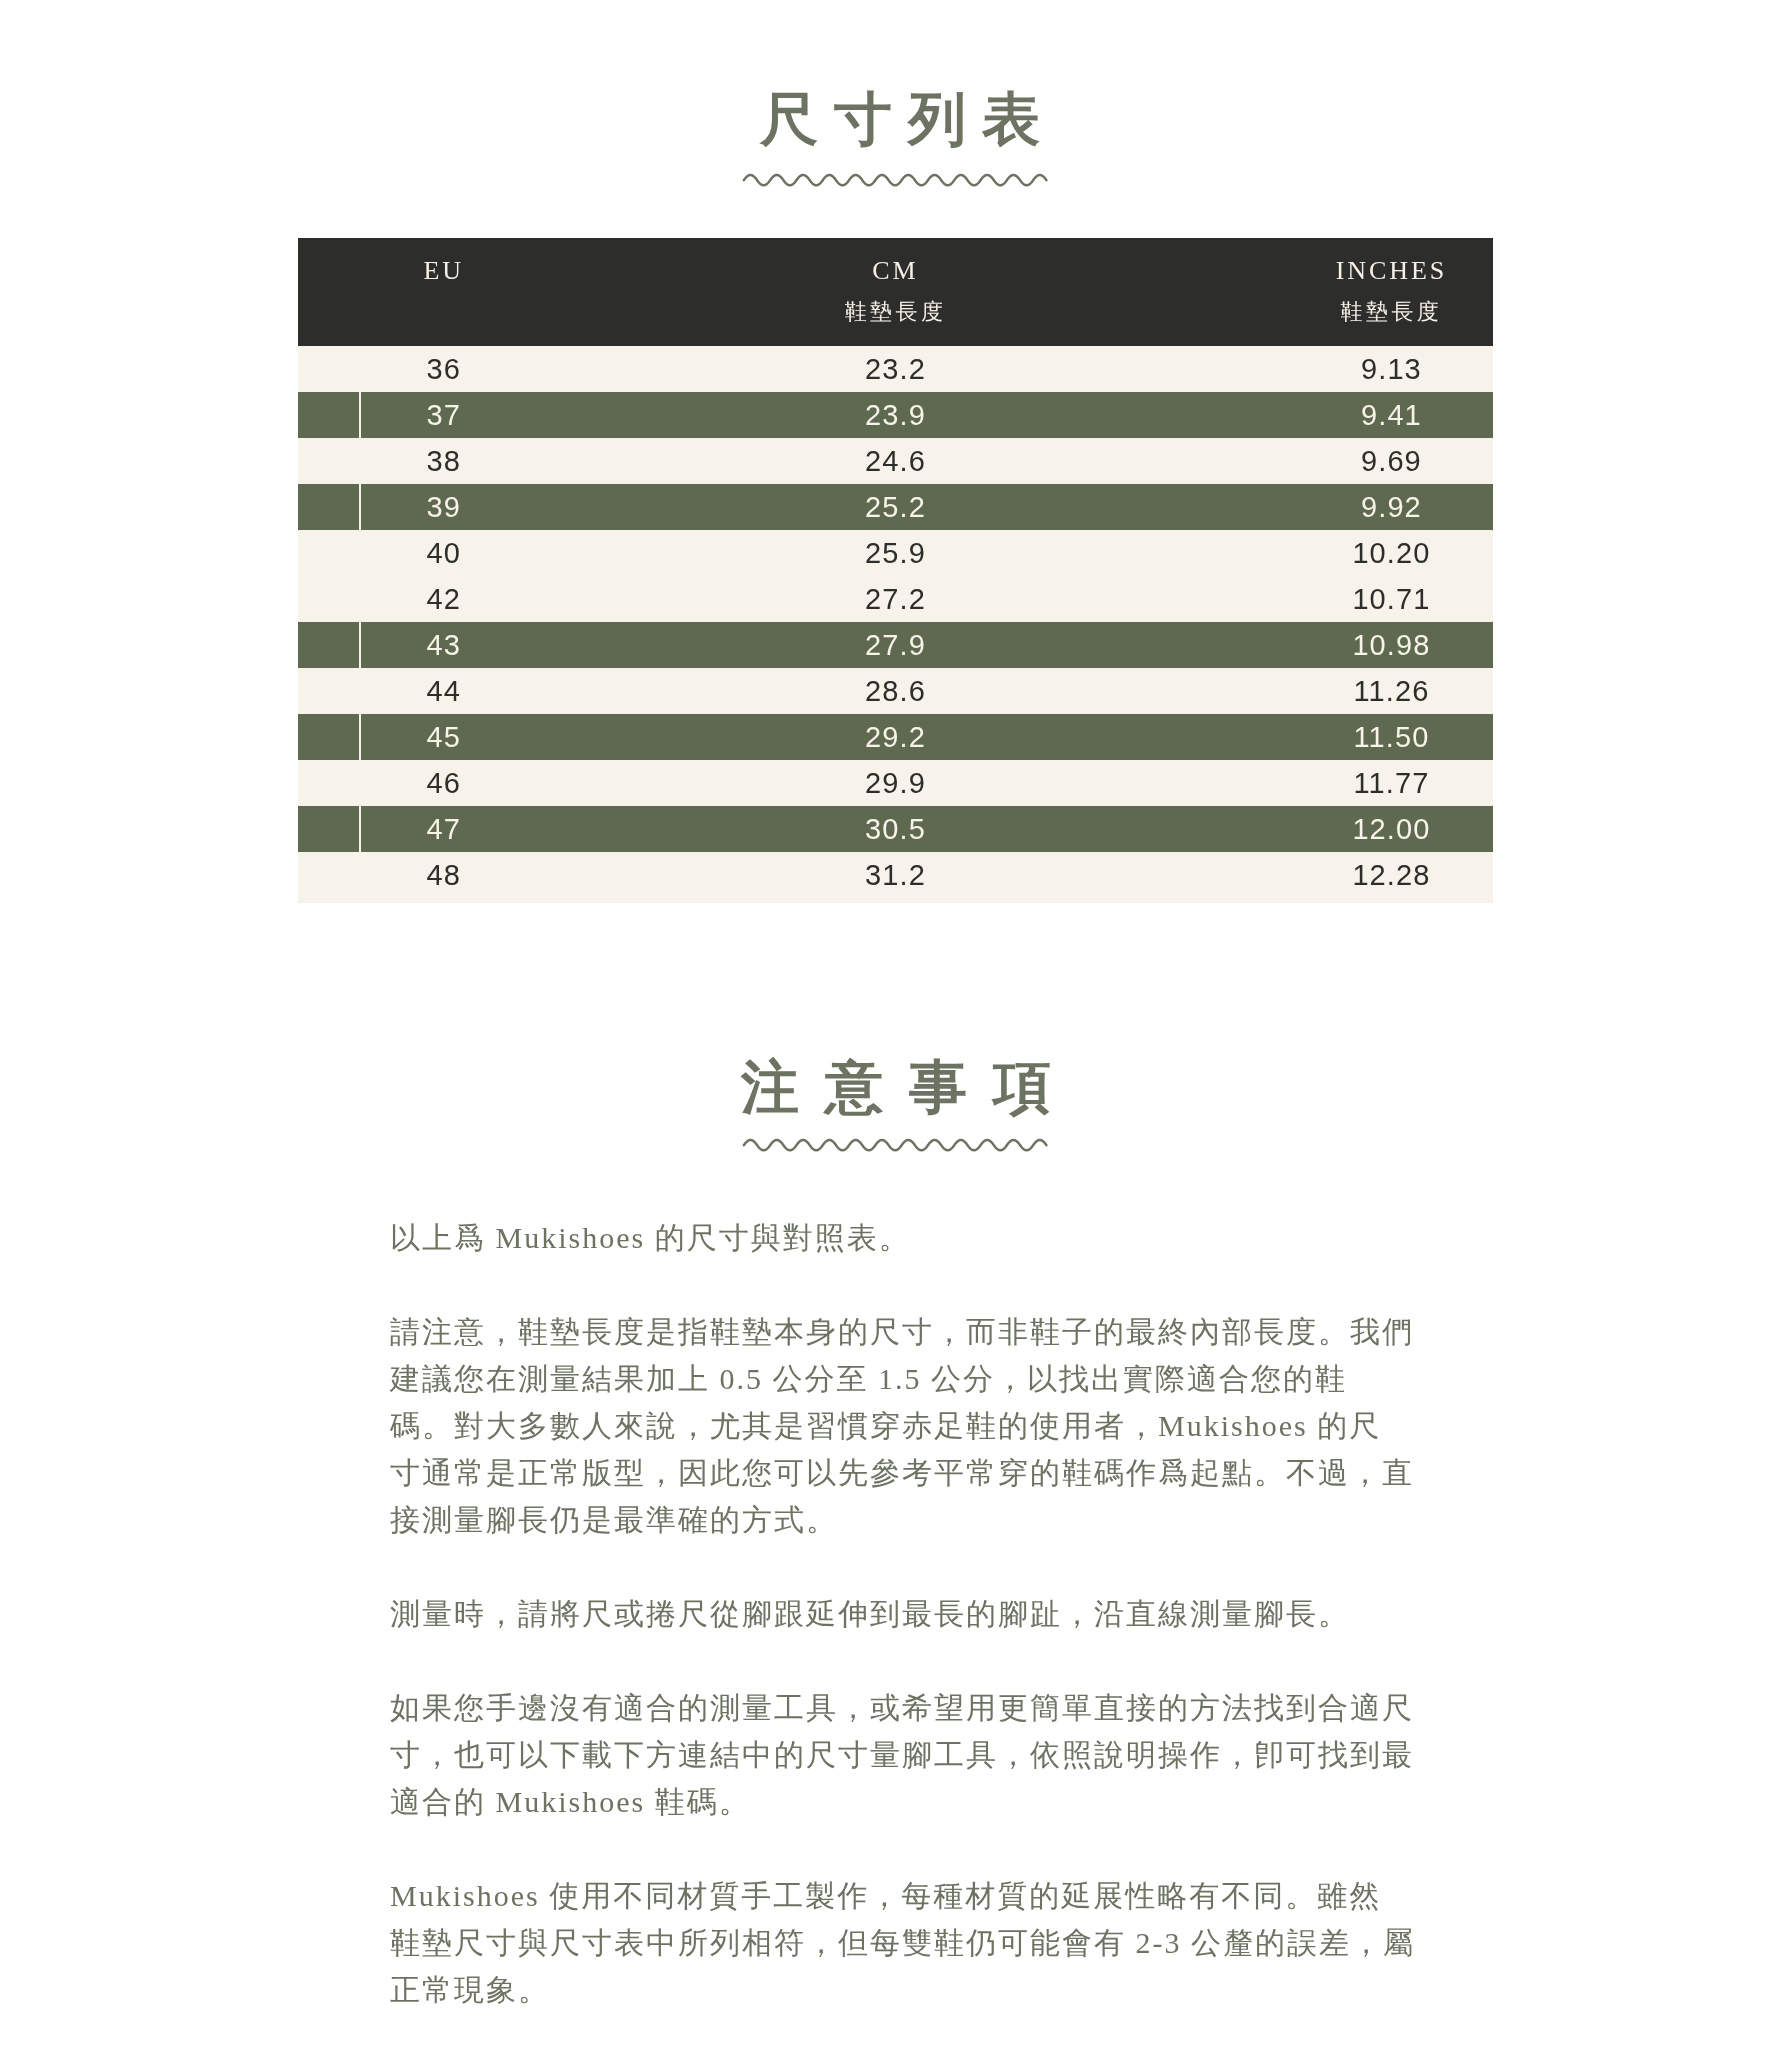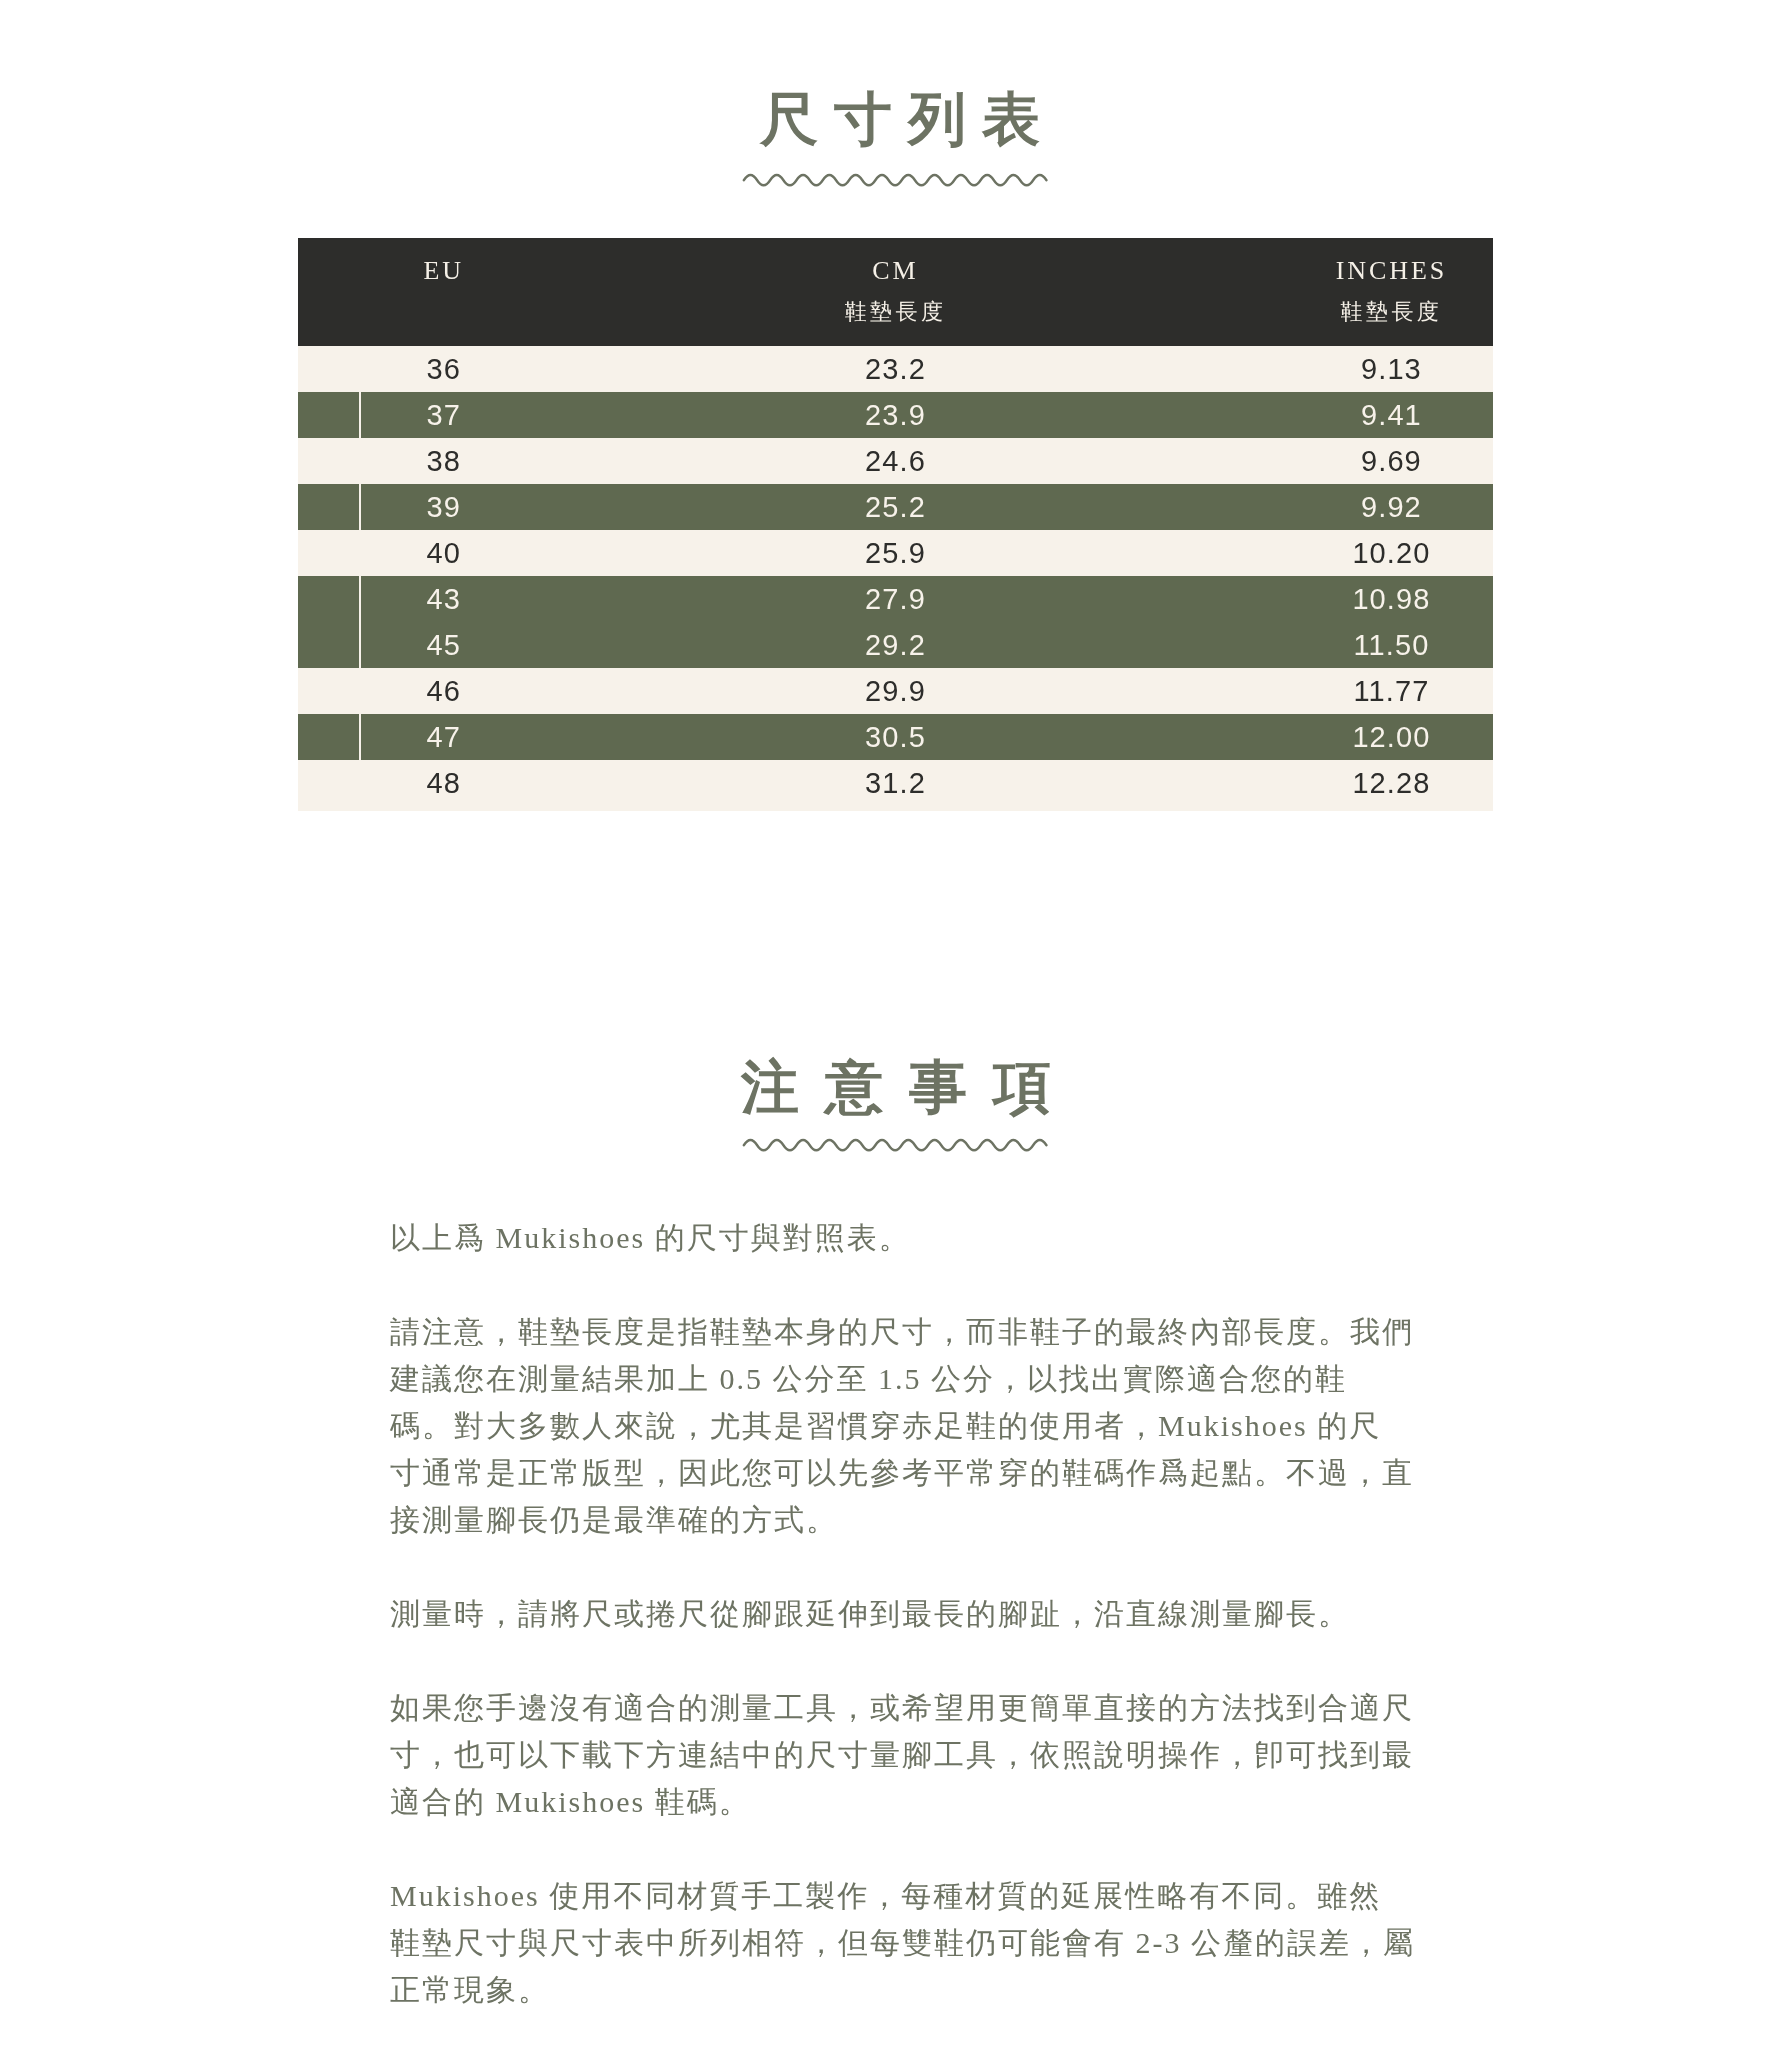--- a/index.html
+++ b/index.html
@@ -132,24 +132,34 @@
       <div class="trow alt">
         <span class="cell cell-eu">39</span>
         <span class="cell cell-cm">25.2</span>
         <span class="cell cell-in">9.92</span>
       </div>
       <div class="trow">
         <span class="cell cell-eu">40</span>
         <span class="cell cell-cm">25.9</span>
         <span class="cell cell-in">10.20</span>
       </div>
+      <div class="trow">
+        <span class="cell cell-eu">42</span>
+        <span class="cell cell-cm">27.2</span>
+        <span class="cell cell-in">10.71</span>
+      </div>
       <div class="trow alt">
         <span class="cell cell-eu">43</span>
         <span class="cell cell-cm">27.9</span>
         <span class="cell cell-in">10.98</span>
+      </div>
+      <div class="trow">
+        <span class="cell cell-eu">44</span>
+        <span class="cell cell-cm">28.6</span>
+        <span class="cell cell-in">11.26</span>
       </div>
       <div class="trow alt">
         <span class="cell cell-eu">45</span>
         <span class="cell cell-cm">29.2</span>
         <span class="cell cell-in">11.50</span>
       </div>
       <div class="trow">
         <span class="cell cell-eu">46</span>
         <span class="cell cell-cm">29.9</span>
         <span class="cell cell-in">11.77</span>

